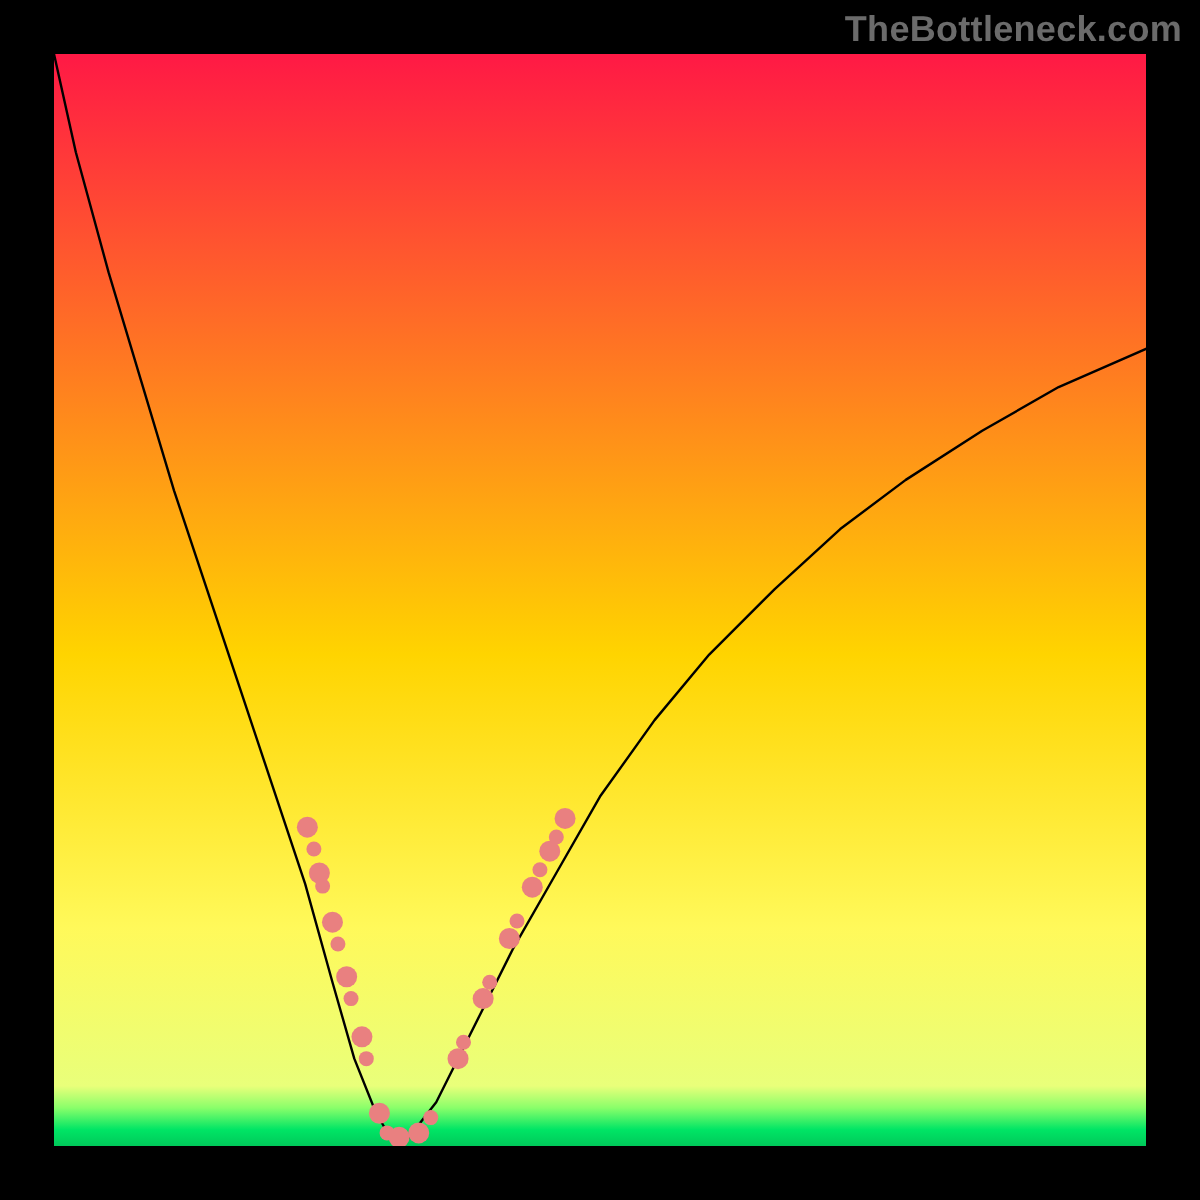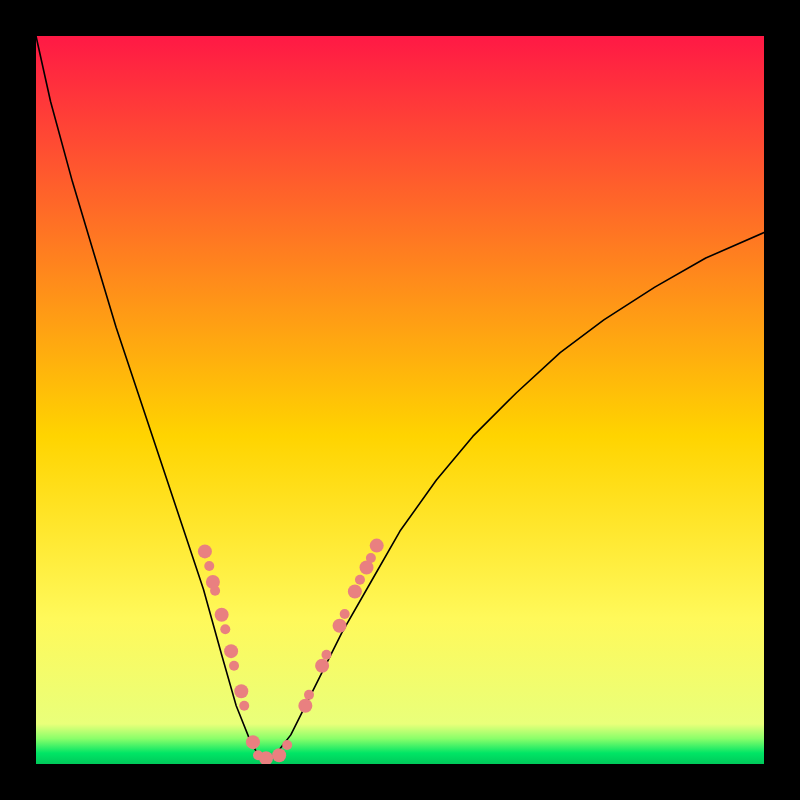--- a/index.html
+++ b/index.html
@@ -100,13 +100,14 @@
           <ellipse cx="43.8" cy="76.3" rx="0.9615384615384616" ry="0.9615384615384616" fill="#e98080"></ellipse>
           <ellipse cx="44.5" cy="74.7" rx="0.6868131868131868" ry="0.6868131868131868" fill="#e98080"></ellipse>
           <ellipse cx="45.4" cy="73" rx="0.9615384615384616" ry="0.9615384615384616" fill="#e98080"></ellipse>
           <ellipse cx="46" cy="71.7" rx="0.6868131868131868" ry="0.6868131868131868" fill="#e98080"></ellipse>
           <ellipse cx="46.8" cy="70" rx="0.9615384615384616" ry="0.9615384615384616" fill="#e98080"></ellipse>
         </g>
     </svg>
 
   </div>
 
+  <div class="watermark">TheBottleneck.com</div>
 </div>
 
 </body></html>

